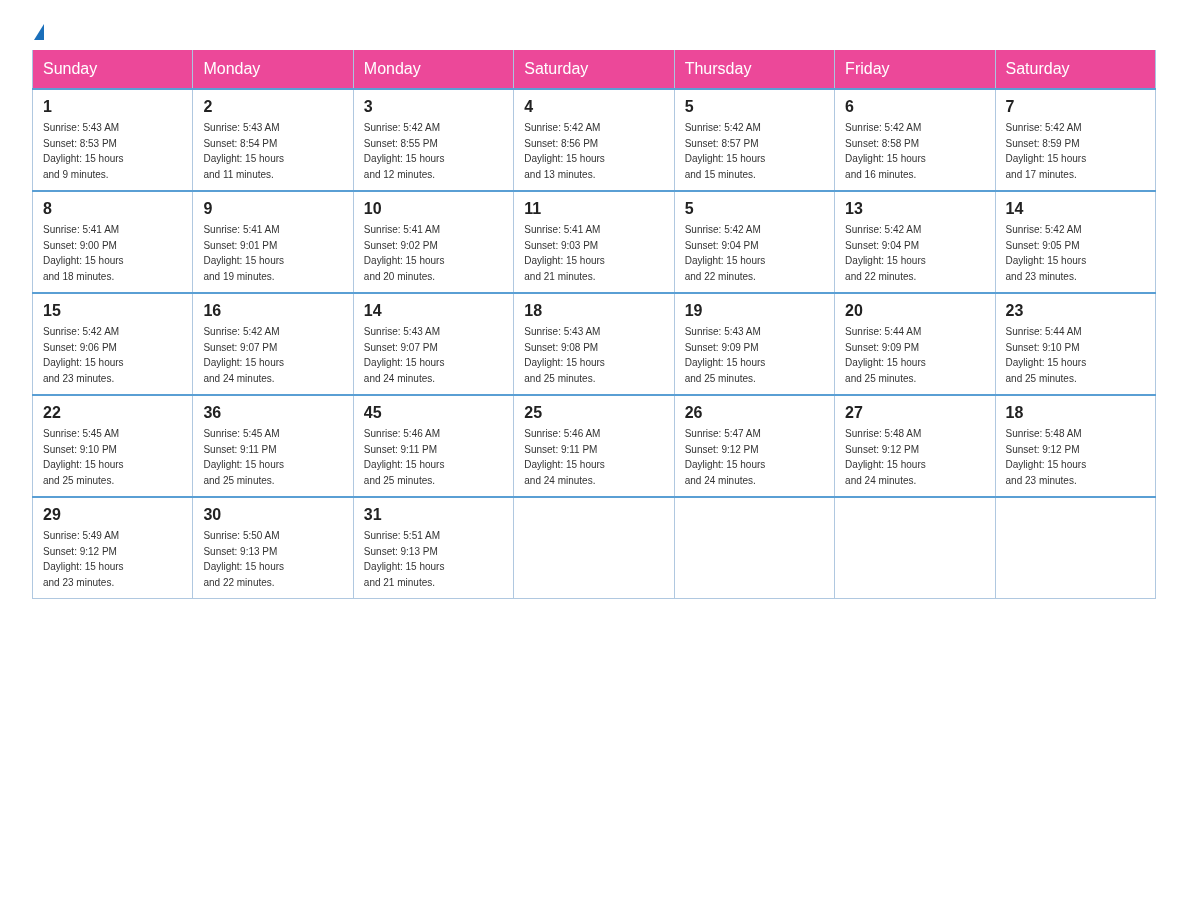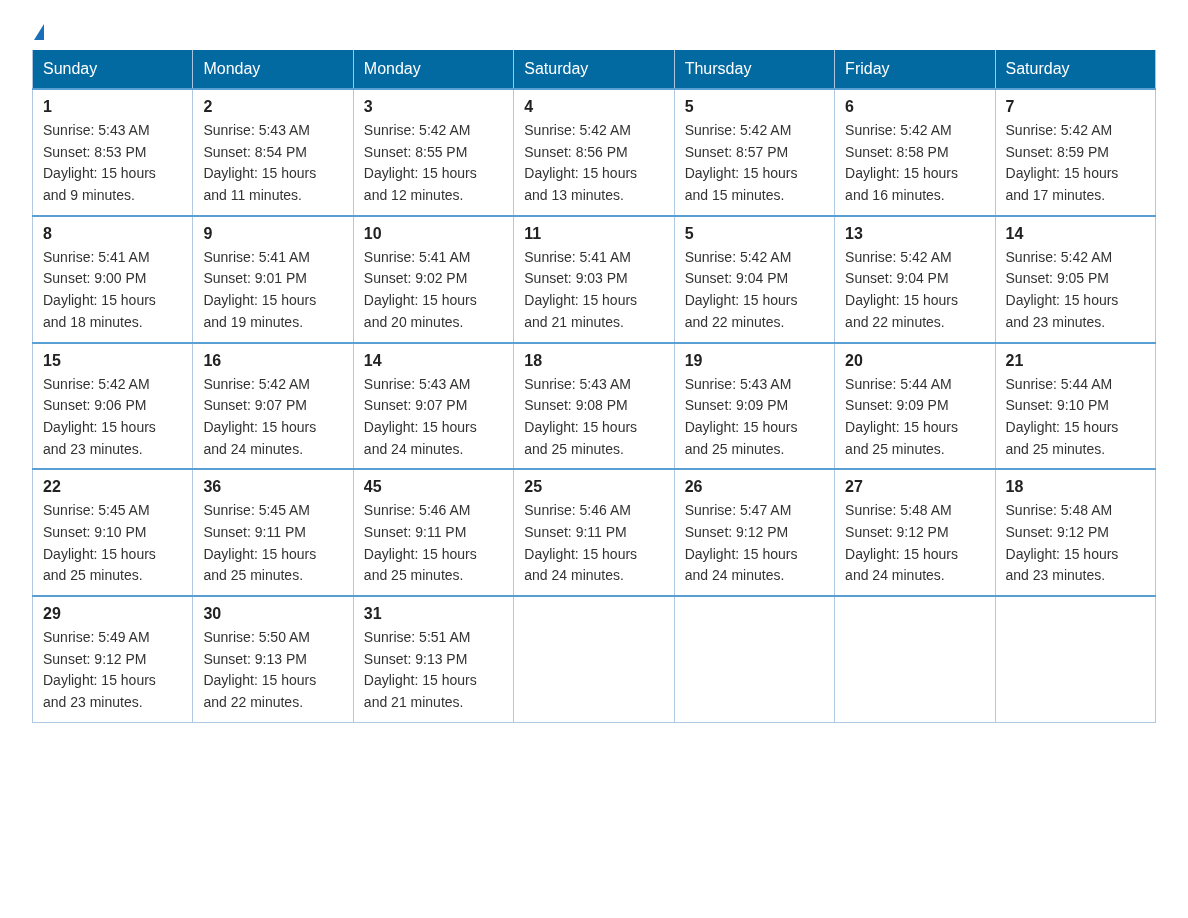--- a/index.html
+++ b/index.html
@@ -59,21 +59,21 @@
       font-size: 22px;
       color: #333;
       margin-top: 2px;
     }
     .calendar {
       width: 100%;
       border-collapse: collapse;
       margin-top: 8px;
     }
     .calendar th {
-      background-color: #0369a1;
+      background-color: #ec4899;
       color: #fff;
       font-size: 16px;
       font-weight: normal;
       padding: 10px 10px;
       text-align: left;
       border: 1px solid #aac4e0;
     }
     .calendar td {
       border: 1px solid #b0c8e0;
       vertical-align: top;
@@ -81,21 +81,21 @@
       width: 14.28%;
       background: #fff;
     }
     .day-number {
       font-size: 16px;
       font-weight: bold;
       color: #222;
       margin-bottom: 4px;
     }
     .day-info {
-      font-size: 14px;
+      font-size: 10px;
       color: #333;
       line-height: 1.55;
     }
     .empty-cell {
       background: #fff;
     }
     
     .calendar tr td {
       border-top: 2px solid #5a9fd4;
     }
@@ -212,21 +212,21 @@
         </td>
         <td>
           <div class="day-number">19</div>
           <div class="day-info">Sunrise: 5:43 AM<br>Sunset: 9:09 PM<br>Daylight: 15 hours<br>and 25 minutes.</div>
         </td>
         <td>
           <div class="day-number">20</div>
           <div class="day-info">Sunrise: 5:44 AM<br>Sunset: 9:09 PM<br>Daylight: 15 hours<br>and 25 minutes.</div>
         </td>
         <td>
-          <div class="day-number">21</div>
+          <div class="day-number">23</div>
           <div class="day-info">Sunrise: 5:44 AM<br>Sunset: 9:10 PM<br>Daylight: 15 hours<br>and 25 minutes.</div>
         </td>
       </tr>
       <tr>
         <td>
           <div class="day-number">22</div>
           <div class="day-info">Sunrise: 5:45 AM<br>Sunset: 9:10 PM<br>Daylight: 15 hours<br>and 25 minutes.</div>
         </td>
         <td>
           <div class="day-number">36</div>

